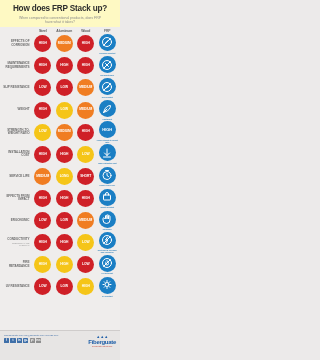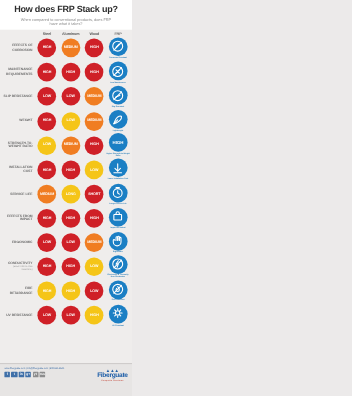--- a/index.html
+++ b/index.html
@@ -5,21 +5,21 @@
   *{margin:0;padding:0;box-sizing:border-box;}
   html,body{width:120px;height:360px;overflow:hidden;}
   body{
     font-family:"Liberation Sans",sans-serif;
     background:#eceaea;
     color:#3b3b3b;
   }
   .page{width:120px;height:360px;position:relative;background:#efedec;display:flex;flex-direction:column;}
 
   
-  .header{padding:4px 3px 2px;text-align:center;background:#ffffff;}
+  .header{padding:4px 3px 2px;text-align:center;background:#fef9c3;}
   .title{
     font-size:8.2px;font-weight:bold;color:#2d2d2d;letter-spacing:-0.2px;
     line-height:9px;white-space:nowrap;
   }
   .subtitle{
     font-size:3.5px;color:#8c8c8c;line-height:4.6px;margin-top:2.5px;
     padding:0 12px;
   }
 
   

